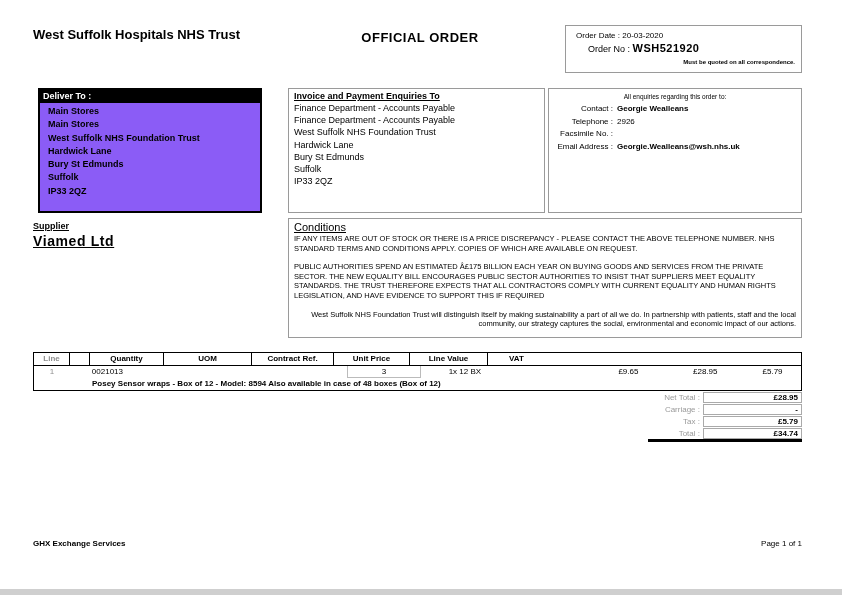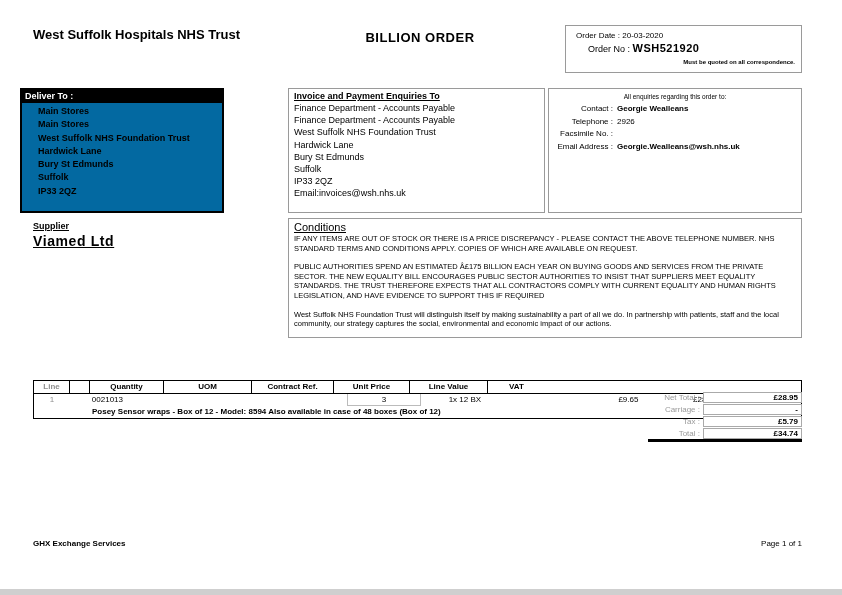--- a/index.html
+++ b/index.html
@@ -11,23 +11,23 @@
   .trust-name { position:absolute; left:33px; top:27px; width:240px; font-size:13px; font-weight:bold; line-height:15px; }
   .doc-title { position:absolute; left:300px; top:30px; width:240px; text-align:center; font-size:13px; font-weight:bold; letter-spacing:0.5px; }
   .order-box { position:absolute; left:565px; top:25px; width:237px; height:48px; border:1px solid #9a9a9a; background:#fff; }
   .order-row { position:absolute; right:8px; left:6px; font-size:8px; white-space:nowrap; }
   .order-row.date { top:5px; left:10px; }
   .order-row.no { top:16px; left:22px; font-size:9px; }
   .order-no-val { font-size:11px; font-weight:bold; letter-spacing:0.5px; }
   .order-note { position:absolute; top:33px; right:6px; font-size:6px; font-weight:bold; }
 
   
-  .deliver-box { position:absolute; left:20px; top:88px; width:204px; height:125px; border:2px solid #000; background:#0369a1; }
+  .deliver-box { position:absolute; left:38px; top:88px; width:224px; height:125px; border:2px solid #000; background:#8b5cf6; }
   .deliver-head { background:#000; color:#fff; font-size:9px; font-weight:bold; padding:1px 3px 2px 3px; }
-  .deliver-lines { padding:2px 16px; }
+  .deliver-lines { padding:2px 8px; }
   .deliver-lines div { font-size:9px; font-weight:bold; line-height:13.3px; }
 
   
   .invoice-box { position:absolute; left:288px; top:88px; width:257px; height:125px; border:1px solid #9a9a9a; background:#fff; padding:2px 5px; }
   .invoice-head { font-size:9px; font-weight:bold; text-decoration:underline; margin-bottom:1px; }
   .invoice-lines div { font-size:9px; line-height:12.2px; }
 
   
   .enq-box { position:absolute; left:548px; top:88px; width:254px; height:125px; border:1px solid #9a9a9a; background:#fff; }
   .enq-note { position:absolute; top:4px; left:0; right:0; text-align:center; font-size:6.5px; }
@@ -38,24 +38,24 @@
   .enq-row.r1 { top:15px; } .enq-row.r2 { top:28px; } .enq-row.r3 { top:40px; } .enq-row.r4 { top:53px; }
 
   
   .supplier-head { position:absolute; left:33px; top:221px; font-size:9px; font-weight:bold; text-decoration:underline; }
   .supplier-name { position:absolute; left:33px; top:233px; font-size:14px; font-weight:bold; text-decoration:underline; letter-spacing:0.6px; }
 
   
   .cond-box { position:absolute; left:288px; top:218px; width:514px; height:120px; border:1px solid #9a9a9a; background:#fff; padding:2px 5px; }
   .cond-head { font-size:11px; font-weight:normal; text-decoration:underline; margin-bottom:1px; }
   .cond-par { font-size:7.5px; line-height:9.6px; margin-bottom:9px; }
-  .cond-par:last-child { margin-bottom:3px; }
-
-  
-  .otable { position:absolute; left:33px; top:352px; width:769px; border:1px solid #000; background:#fff;margin-top:28px; }
+  .cond-par:last-child { margin-bottom:3px;text-align:right; }
+
+  
+  .otable { position:absolute; left:33px; top:352px; width:769px; border:1px solid #000; background:#fff; }
   .otable-header { display:flex; height:13px; border-bottom:1px solid #000; }
   .oth { border-right:1px solid #000; font-size:8px; font-weight:bold; text-align:center; line-height:12px; overflow:hidden; white-space:nowrap; }
   .oth:last-child { border-right:none; }
   .c-line { width:36px; } .c-blank { width:20px; } .c-goods { width:258px; }
   .c-qty { width:74px; } .c-uom { width:88px; } .c-cref { width:82px; }
   .c-uprice { width:76px; } .c-lval { width:78px; } .c-vat { width:57px; }
   .grey { color:#8f8f8f; }
   .otable-row { display:flex; height:12px; }
   .otd { font-size:8px; line-height:12px; text-align:center; white-space:nowrap; overflow:visible; }
   .otd.left { text-align:left; padding-left:2px; }
@@ -74,21 +74,21 @@
   .footer-right { position:absolute; right:40px; top:539px; font-size:8px; }
 
   .bottom-band { position:absolute; left:0; right:0; bottom:0; height:6px; background:#cfcfcf; }
 </style>
 </head>
 <body>
 
 <div class="page">
 
   <div class="trust-name">West Suffolk Hospitals NHS Trust</div>
-  <div class="doc-title">BILLION ORDER</div>
+  <div class="doc-title">OFFICIAL ORDER</div>
 
   <div class="order-box">
     <div class="order-row date">
       <span>Order Date :</span>
       <span>20-03-2020</span>
     </div>
     <div class="order-row no">
       <span>Order No :</span>
       <span class="order-no-val">WSH521920</span>
     </div>
@@ -111,21 +111,20 @@
   <div class="invoice-box">
     <div class="invoice-head">Invoice and Payment Enquiries To</div>
     <div class="invoice-lines">
       <div>Finance Department - Accounts Payable</div>
       <div>Finance Department - Accounts Payable</div>
       <div>West Suffolk NHS Foundation Trust</div>
       <div>Hardwick Lane</div>
       <div>Bury St Edmunds</div>
       <div>Suffolk</div>
       <div>IP33 2QZ</div>
-      <div>Email:invoices@wsh.nhs.uk</div>
     </div>
   </div>
 
   <div class="enq-box">
     <div class="enq-note">All enquiries regarding this order to:</div>
     <div class="enq-row r1">
       <span class="enq-label">Contact :</span>
       <span class="enq-value b">Georgie Wealleans</span>
     </div>
     <div class="enq-row r2">

